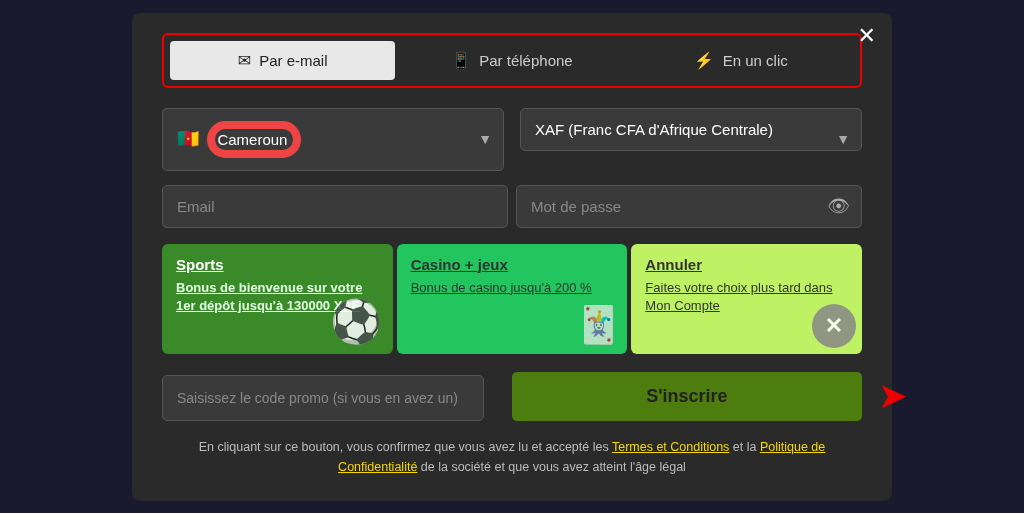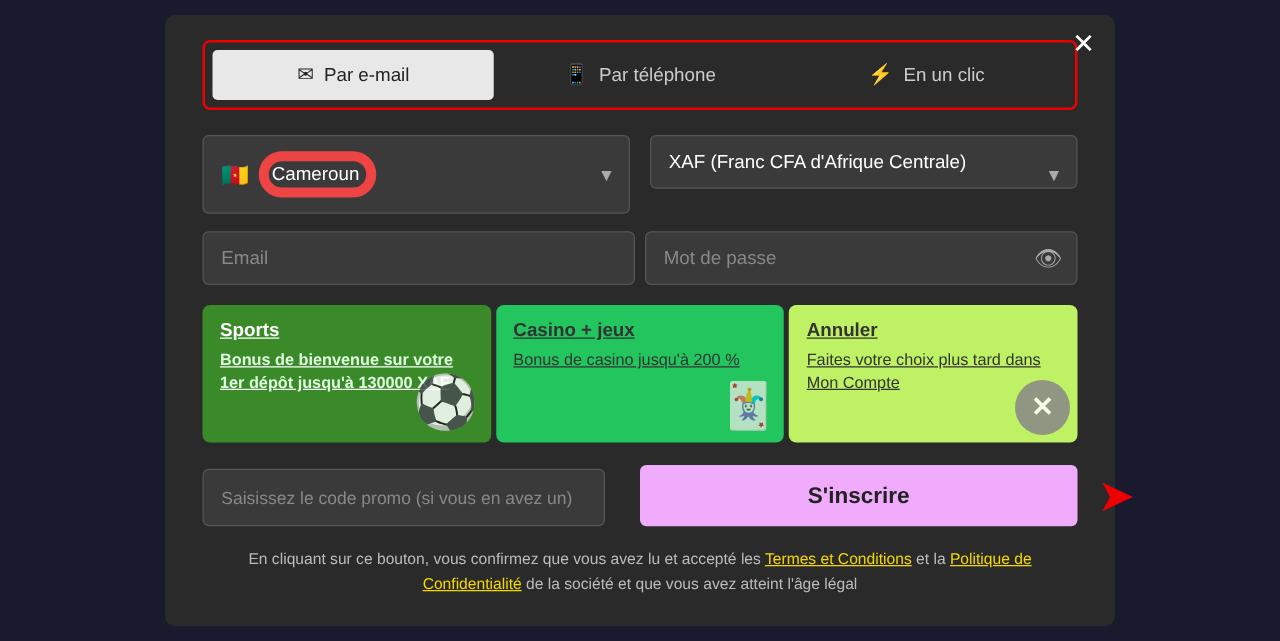--- a/index.html
+++ b/index.html
@@ -213,21 +213,21 @@
     }
     .promo-input::placeholder { color: #888; }
     .register-btn-wrapper {
       flex: 1.2;
       position: relative;
       display: flex;
       align-items: center;
     }
     .register-btn {
       width: 100%;
-      background: #f0abfc;
+      background: #4d7c0f;
       color: #222;
       border: none;
       border-radius: 5px;
       padding: 14px 36px;
       font-size: 18px;
       font-weight: bold;
       cursor: pointer;
     }
     .arrow-indicator {
       position: absolute;

